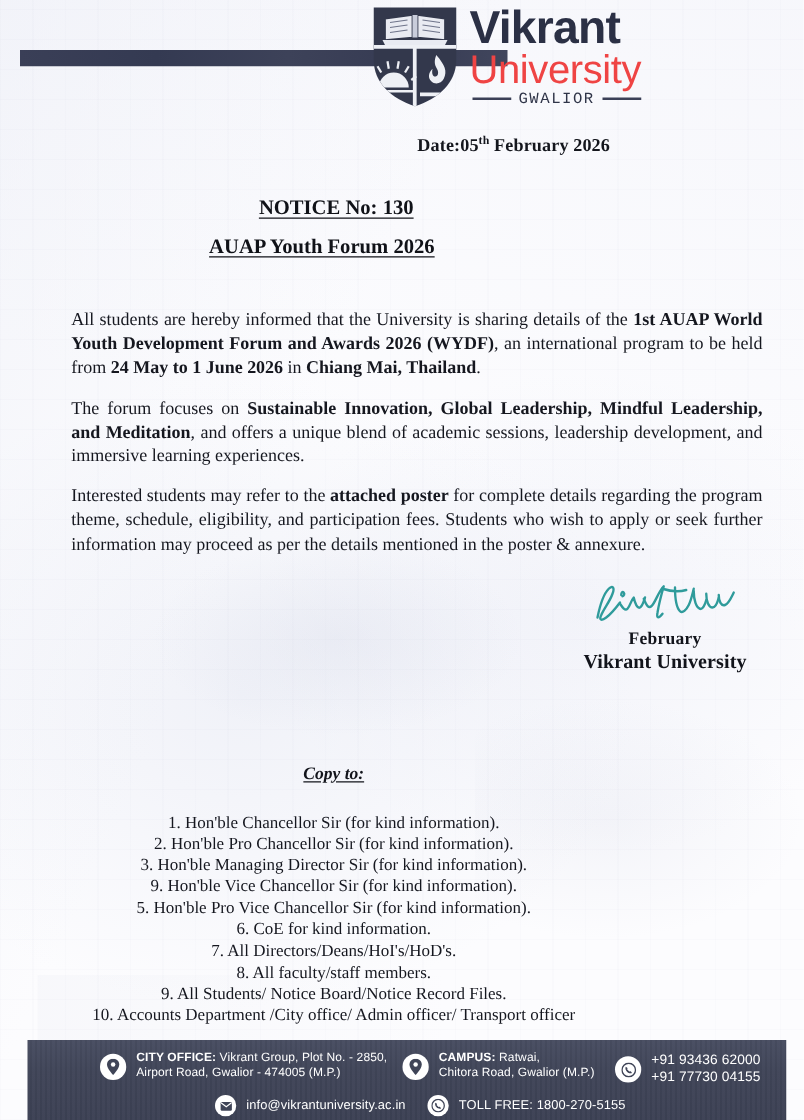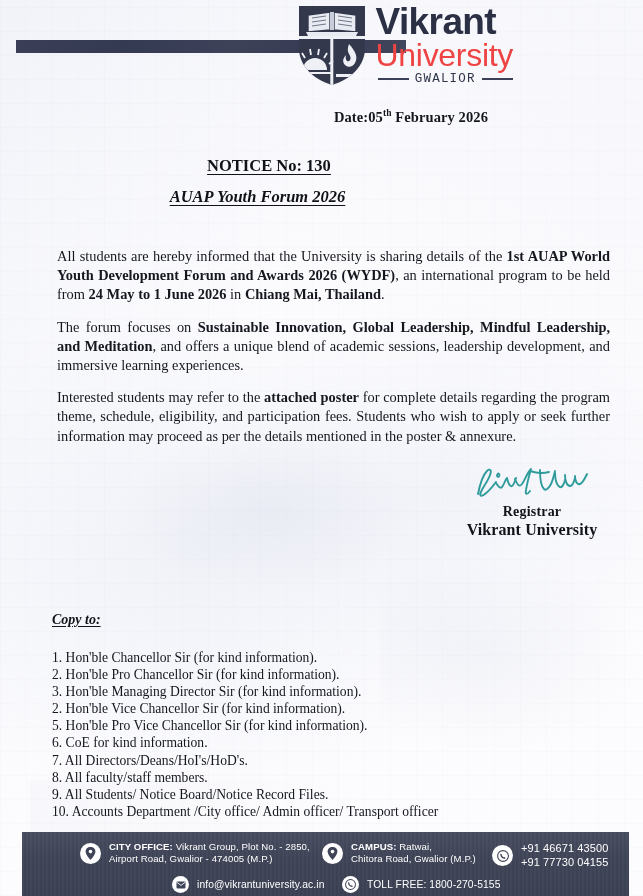--- a/index.html
+++ b/index.html
@@ -119,21 +119,20 @@
   }
   .notice-title span { text-decoration: underline; text-underline-offset: 3px; }
 
   .notice-subtitle {
     position: absolute;
     left: 0; right: 0; top: 187px;
     text-align: center;
     font-size: 16.5px;
     font-weight: bold;
     color: #101218;
-    font-style: italic;
   }
   .notice-subtitle span { text-decoration: underline; text-underline-offset: 3px; }
 
   
   .body-wrap {
     position: absolute;
     left: 57px; top: 247px;
     width: 553px;
   }
   .para {
@@ -166,20 +165,21 @@
     color: #12141b;
     margin-top: 1px;
     letter-spacing: .1px;
   }
 
   
   .copyto {
     position: absolute;
     left: 52px; top: 612px;
     width: 430px;
+    text-align: center;
   }
   .copyto-head {
     font-size: 14px;
     font-weight: bold;
     font-style: italic;
     text-decoration: underline;
     text-underline-offset: 2px;
     color: #12141b;
     margin-bottom: 21px;
   }
@@ -330,31 +330,31 @@
         <path d="M27 14 C27 12 28 11 29 12 C30 13 29 15 28 15"></path>
         <path d="M26 21 C28 24 30 27 32 25 C34 23 35 18 37 16 C38 21 40 25 42 24 C44 23 45 19 46 16"></path>
         <path d="M45 17 C47 22 49 26 52 22 C55 18 57 11 61 7 C59 14 57 22 56 28 C55 33 57 33 60 29"></path>
         <path d="M60 9 C66 11 72 12 79 10"></path>
         <path d="M70 8 C70 16 71 24 74 27 C76 29 79 26 81 22 C83 18 84 13 85 9"></path>
         <path d="M85 11 C85 18 87 24 90 25 C92 26 94 22 95 18"></path>
         <path d="M95 13 C95 19 97 24 100 24 C102 24 104 20 105 16"></path>
         <path d="M105 14 C105 19 107 23 110 22 C113 21 115 16 117 12"></path>
       </g>
     </svg>
-    <div class="sign-role">Registrar</div>
+    <div class="sign-role">February</div>
     <div class="sign-org">Vikrant University</div>
   </div>
 
   <div class="copyto">
     <div class="copyto-head">Copy to:</div>
     <ul class="copyto-list">
       <li>1. Hon'ble Chancellor Sir (for kind information).</li>
       <li>2. Hon'ble Pro Chancellor Sir (for kind information).</li>
       <li>3. Hon'ble Managing Director Sir (for kind information).</li>
-      <li>2. Hon'ble Vice Chancellor Sir (for kind information).</li>
+      <li>9. Hon'ble Vice Chancellor Sir (for kind information).</li>
       <li>5. Hon'ble Pro Vice Chancellor Sir (for kind information).</li>
       <li>6. CoE for kind information.</li>
       <li>7. All Directors/Deans/HoI's/HoD's.</li>
       <li>8. All faculty/staff members.</li>
       <li>9. All Students/ Notice Board/Notice Record Files.</li>
       <li>10. Accounts Department /City office/ Admin officer/ Transport officer</li>
     </ul>
   </div>
 
   <div class="footer">
@@ -388,21 +388,21 @@
       </div>
 
       <div class="f-item pin-phone">
         <span class="f-ico">
           <svg width="12" height="12" viewBox="0 0 12 12">
             <circle cx="6" cy="6" r="5.4" fill="none" stroke="#3f4457" stroke-width="1.1"></circle>
             <path d="M3.6 3.4 C3 4.6 3.4 6.2 4.6 7.4 C5.8 8.6 7.4 9 8.6 8.4 L7.6 7 L6.4 7.2 L4.8 5.6 L5 4.4 Z" fill="#3f4457"></path>
           </svg>
         </span>
         <span class="f-txt big">
-          <span>+91 46671 43500</span><br>
+          <span>+91 93436 62000</span><br>
           <span>+91 77730 04155</span>
         </span>
       </div>
     </div>
 
     <div class="f-row f-row-2">
 
       <div class="f-item pin-mail">
         <span class="f-ico small">
           <svg width="10" height="8" viewBox="0 0 10 8">

